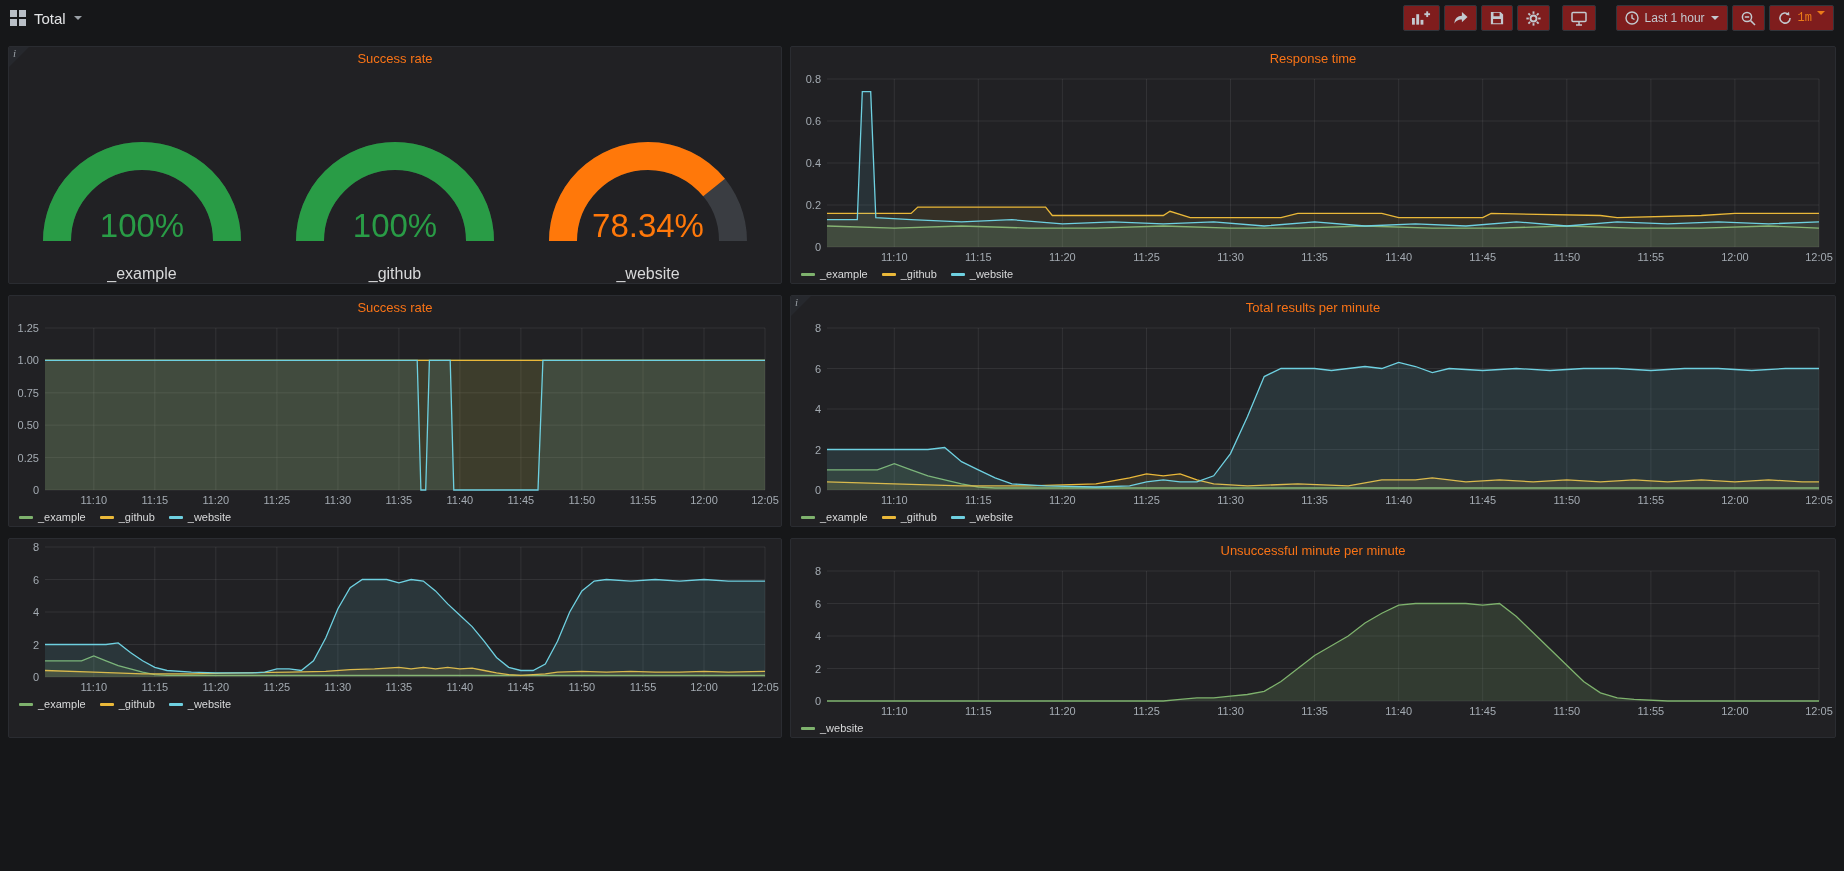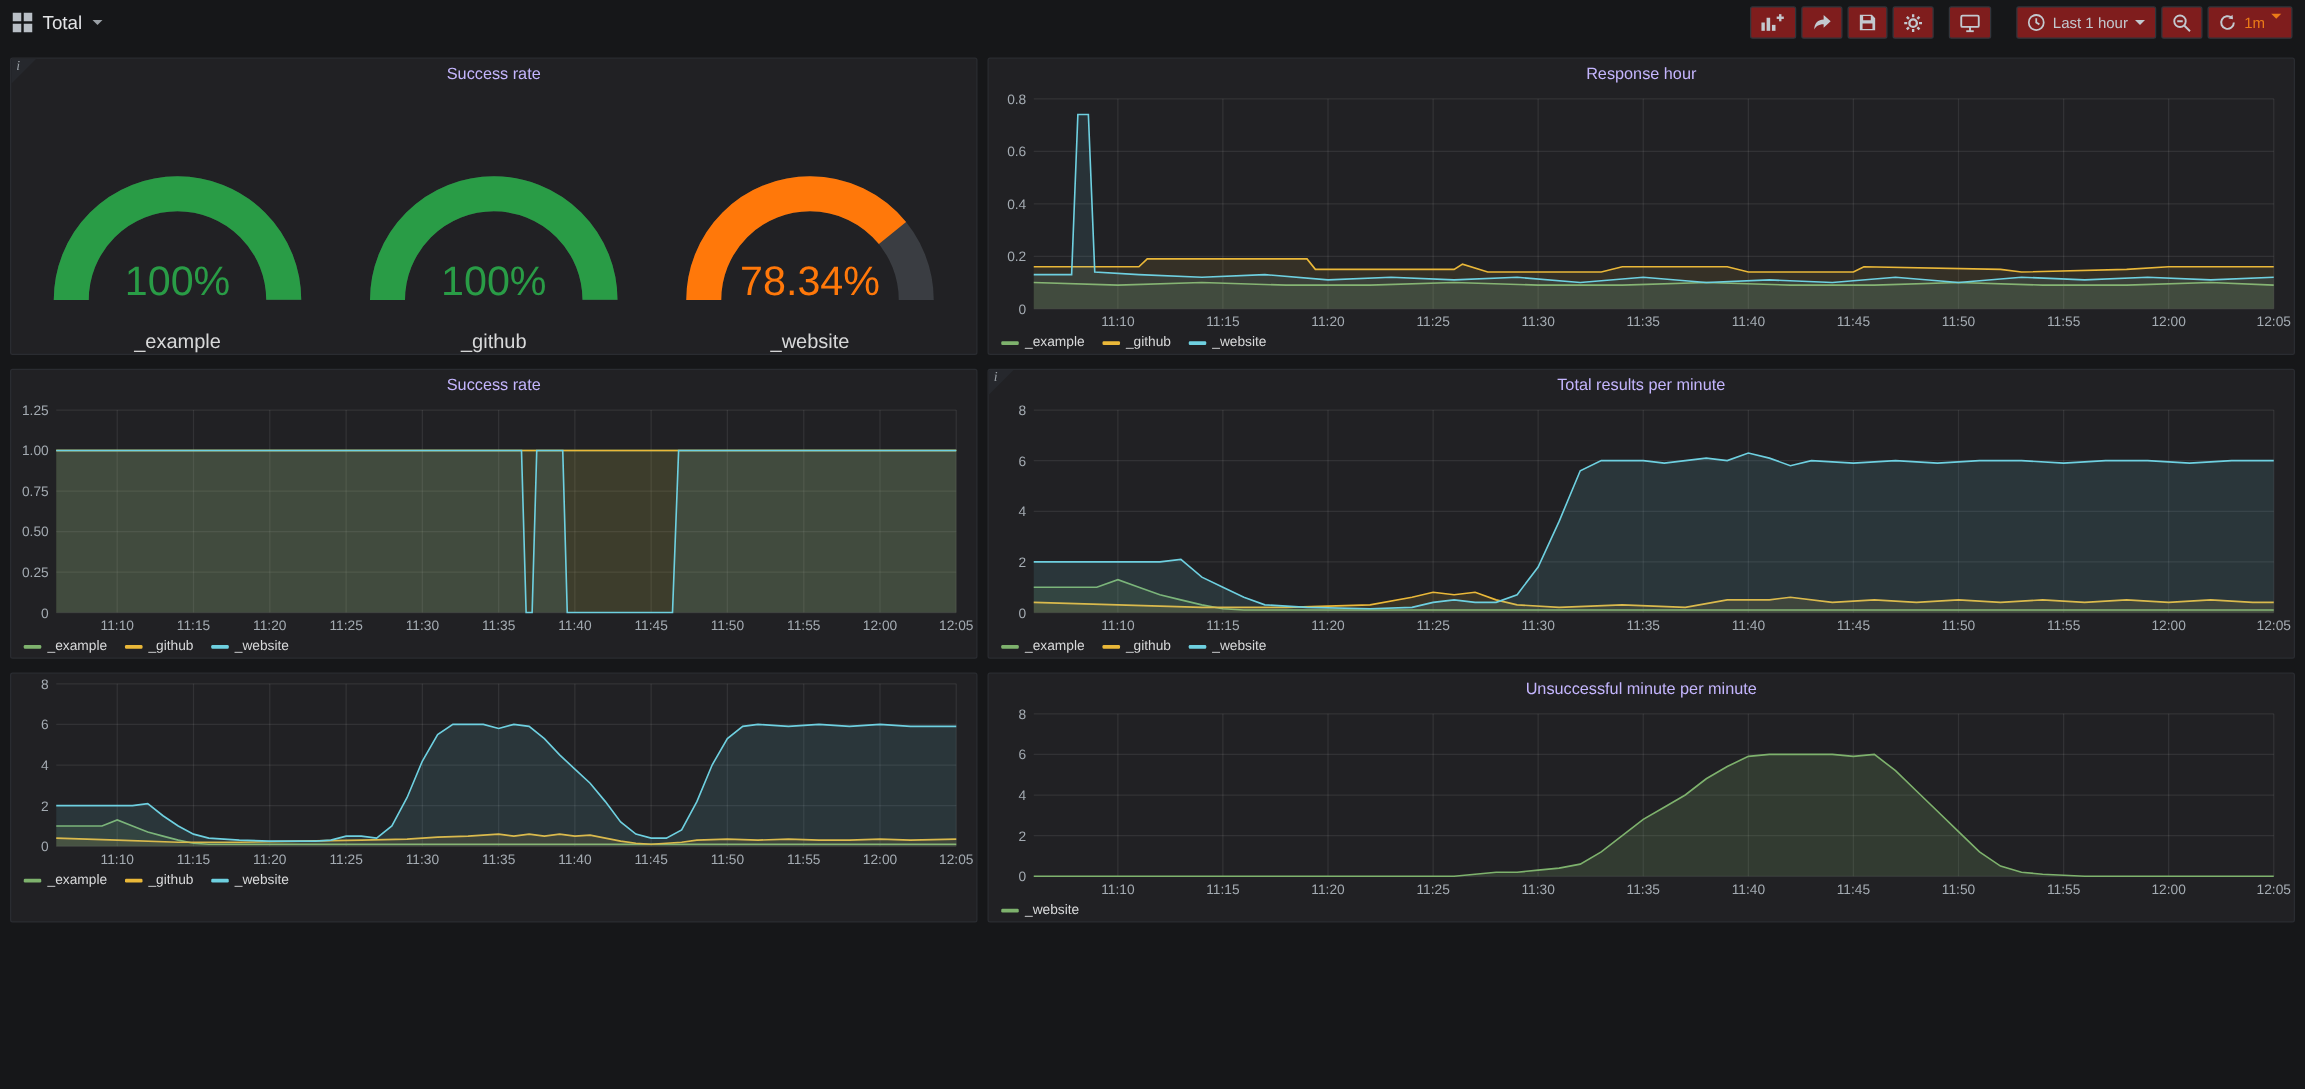--- a/index.html
+++ b/index.html
@@ -16,25 +16,25 @@
   .dash-title { font-size: 15px; color: #e3e4e6; cursor: pointer; }
   .caret { width: 0; height: 0; border-left: 4px solid transparent; border-right: 4px solid transparent; border-top: 4px solid currentColor; display: inline-block; }
   .nav-left .caret { color: #9aa0a6; cursor: pointer; }
   .nav-right { display: flex; align-items: center; }
   .nav-btn { display: flex; align-items: center; gap: 6px; height: 26px; padding: 0 8px; margin-left: 4px;
     background: #7f1d1d; border: 1px solid #32353b; border-radius: 2px; cursor: pointer; color: #c3c9cf; font-size: 12px; }
   .nav-btn svg { display: block; }
   .nav-gap { width: 8px; display: inline-block; }
   .nav-gap.wide { width: 16px; }
   .nav-icon { display: inline-flex; cursor: pointer; }
-  .interval-wrap { display: inline-flex; align-items: flex-start; gap: 5px; }
+  .interval-wrap { display: inline-flex; align-items: flex-start; gap: 5px; font-family: Liberation Mono, monospace; }
   
   .dashboard { padding: 10px 8px 0 8px; display: grid; grid-template-columns: 774px 1046px; grid-template-rows: 238px 232px 200px; gap: 11px 8px; }
   .panel { position: relative; background: #212124; border: 1px solid #2a2c31; border-radius: 2px; display: flex; flex-direction: column; overflow: hidden; }
-  .panel-title { height: 24px; line-height: 24px; text-align: center; font-size: 13px; font-weight: 500; color: #c4b5fd; cursor: pointer; flex: 0 0 auto; }
+  .panel-title { height: 24px; line-height: 24px; text-align: center; font-size: 13px; font-weight: 500; color: #f97316; cursor: pointer; flex: 0 0 auto; }
   .panel-body { flex: 1 1 auto; position: relative; }
   .info-corner { position: absolute; top: 0; left: 0; width: 0; height: 0; border-top: 20px solid #26282d; border-right: 20px solid transparent; z-index: 3; cursor: pointer; }
   .info-corner span { position: absolute; top: -20px; left: 4px; font-size: 11px; font-style: italic; color: #9aa0a6; font-family: "Liberation Serif", serif; }
   
   .gauges { display: flex; align-items: flex-end; justify-content: space-evenly; }
   .gauge { text-align: center; }
   .gauge-label { font-size: 16px; color: #d8d9da; margin-top: 2px; }
   svg text { font-family: "Liberation Sans", sans-serif; }
   
   .chart { display: flex; flex-direction: column; }
@@ -152,21 +152,21 @@
           </svg><div class="gauge-label">_github</div></div>
         <div class="gauge"><svg width="240" height="148" viewBox="0 0 240 148">
             <path d="M35 130 A85 85 0 0 1 205 130" pathLength="100" fill="none" stroke="#3a3d42" stroke-width="28"></path>
             <path d="M35 130 A85 85 0 0 1 205 130" pathLength="100" fill="none" stroke="#ff780a" stroke-width="28" stroke-dasharray="78.34 100"></path>
             <text x="120" y="126" text-anchor="middle" fill="#ff780a" font-size="33">78.34%</text>
           </svg><div class="gauge-label">_website</div></div>
       </div>
   </section>
 
   <section class="panel">
-    <header class="panel-title">Response hour</header>
+    <header class="panel-title">Response time</header>
     <div class="panel-body chart">
         <svg width="1044" height="194">
           <g>
             <line x1="36" x2="1028" y1="176.0" y2="176.0" class="grid-line"></line>
             <line x1="36" x2="1028" y1="134.0" y2="134.0" class="grid-line"></line>
             <line x1="36" x2="1028" y1="92.0" y2="92.0" class="grid-line"></line>
             <line x1="36" x2="1028" y1="50.0" y2="50.0" class="grid-line"></line>
             <line x1="36" x2="1028" y1="8.0" y2="8.0" class="grid-line"></line>
             <line x1="103.3" x2="103.3" y1="8" y2="176" class="grid-line"></line>
             <line x1="187.3" x2="187.3" y1="8" y2="176" class="grid-line"></line>

